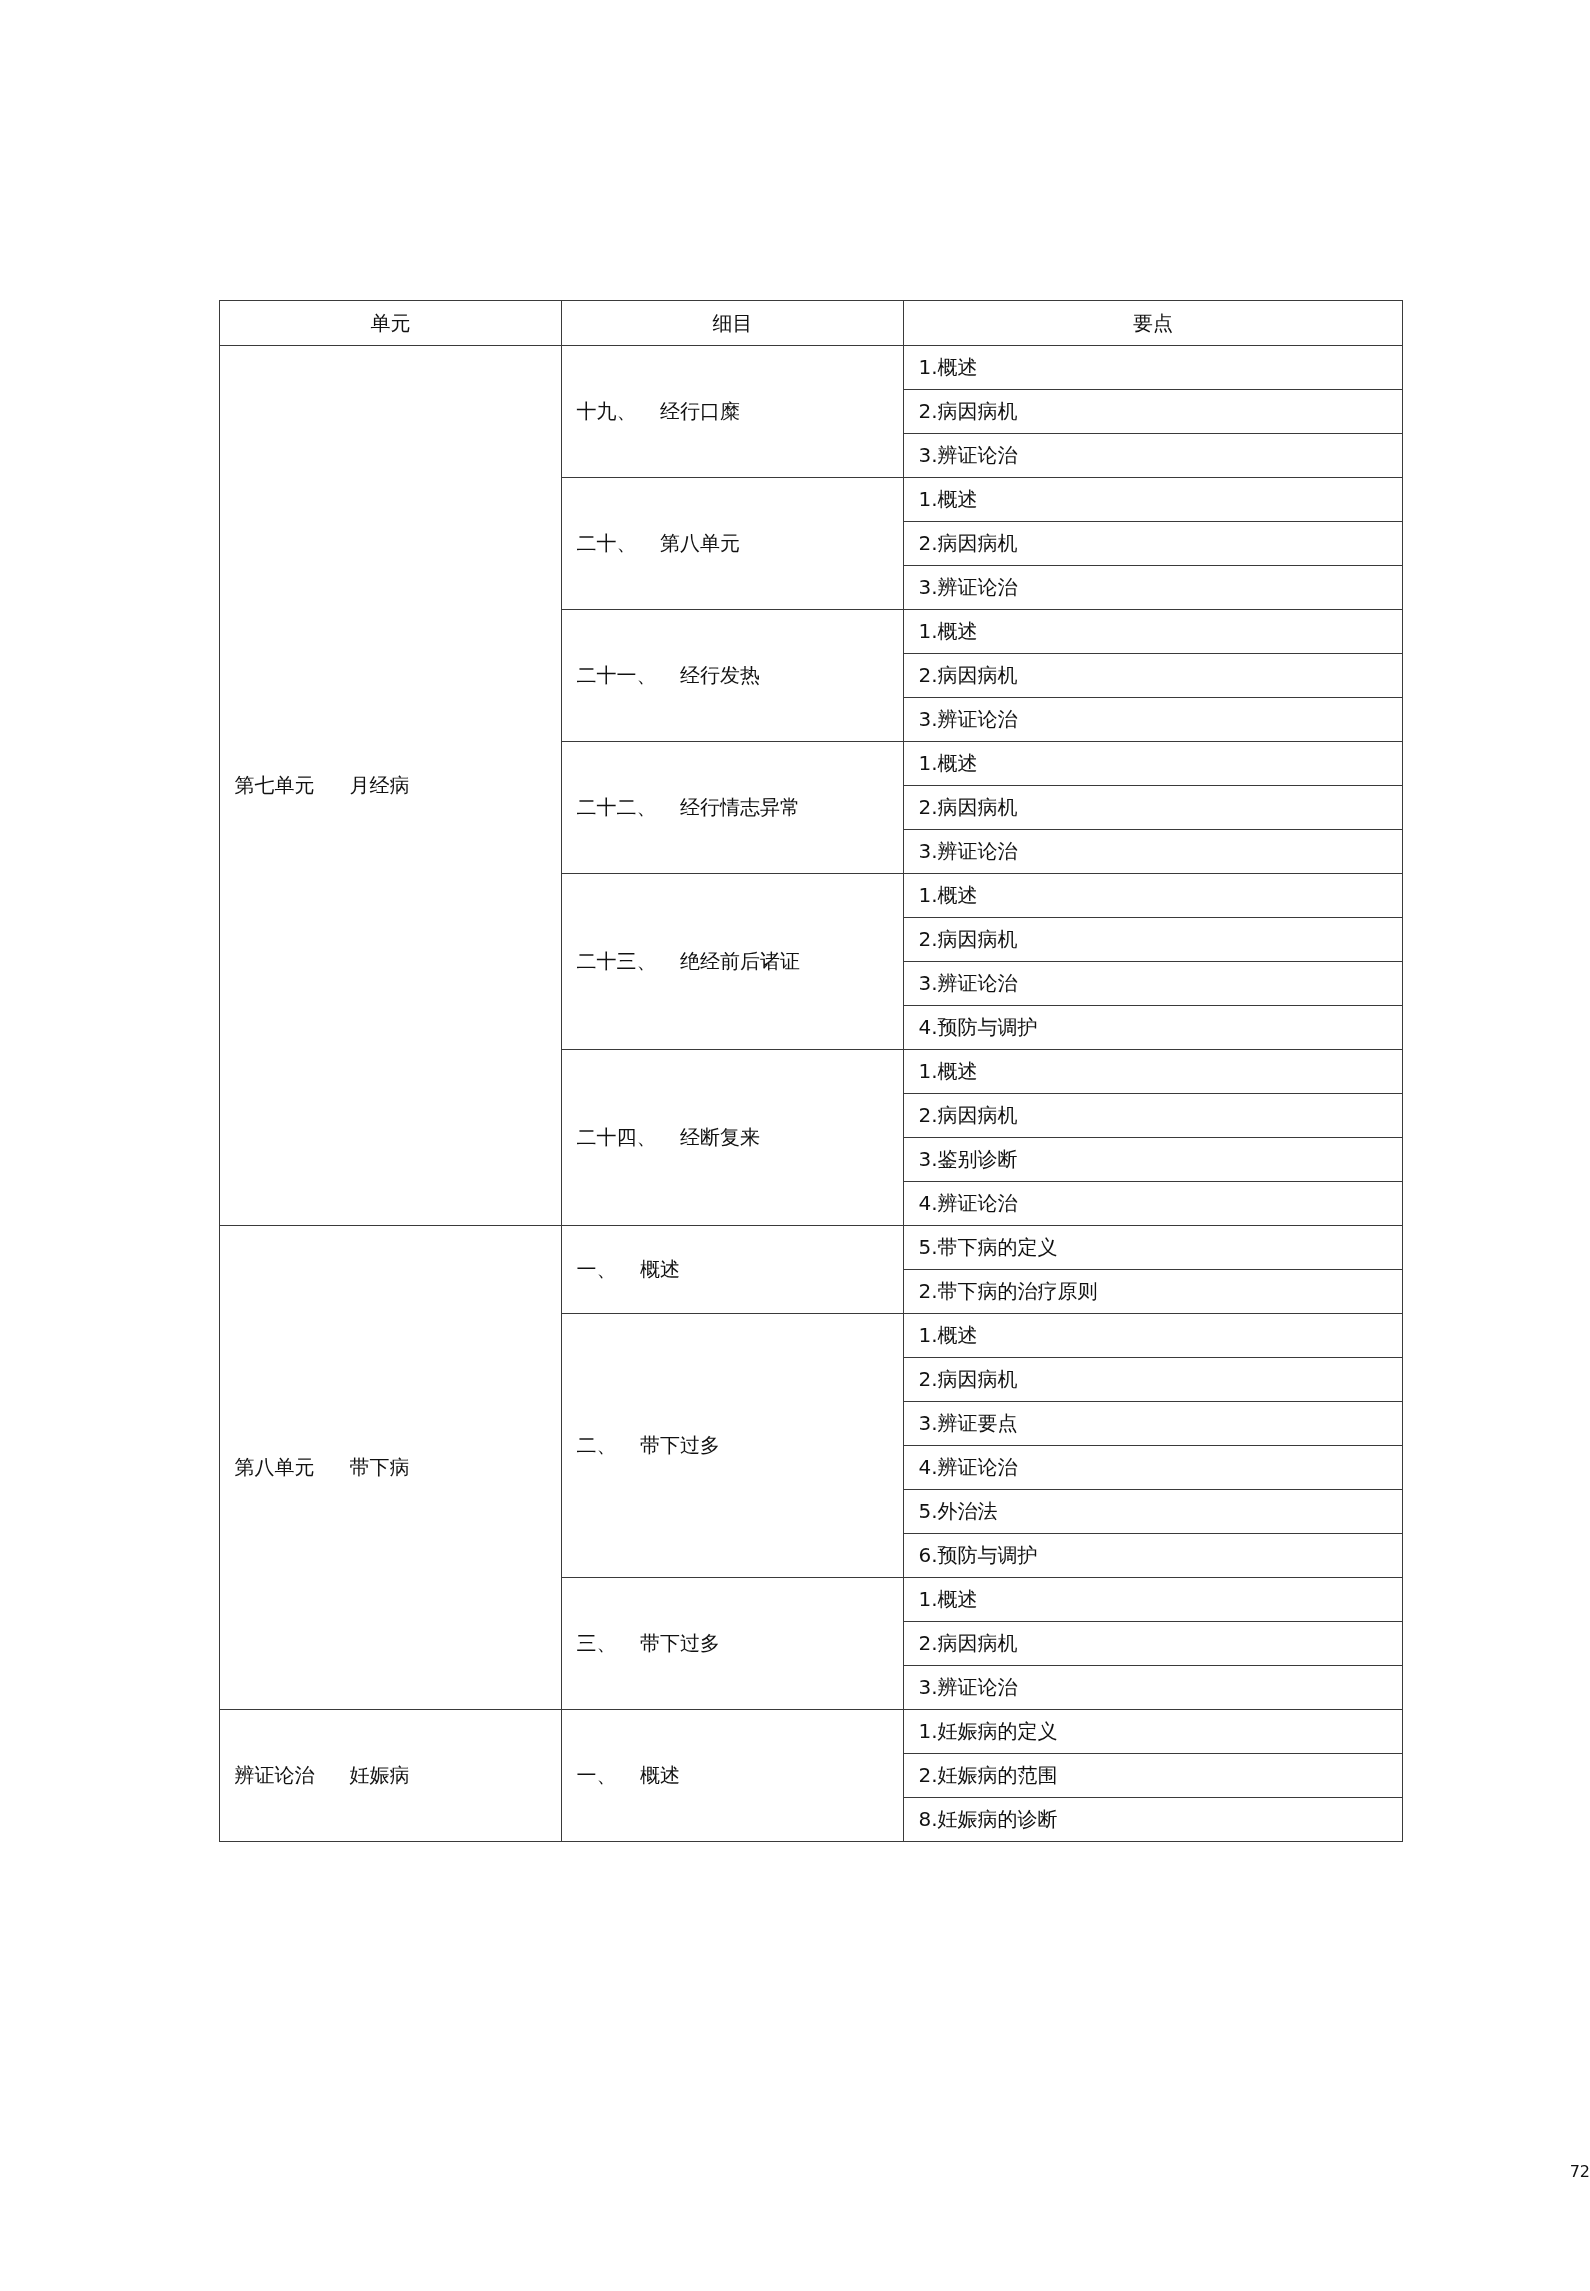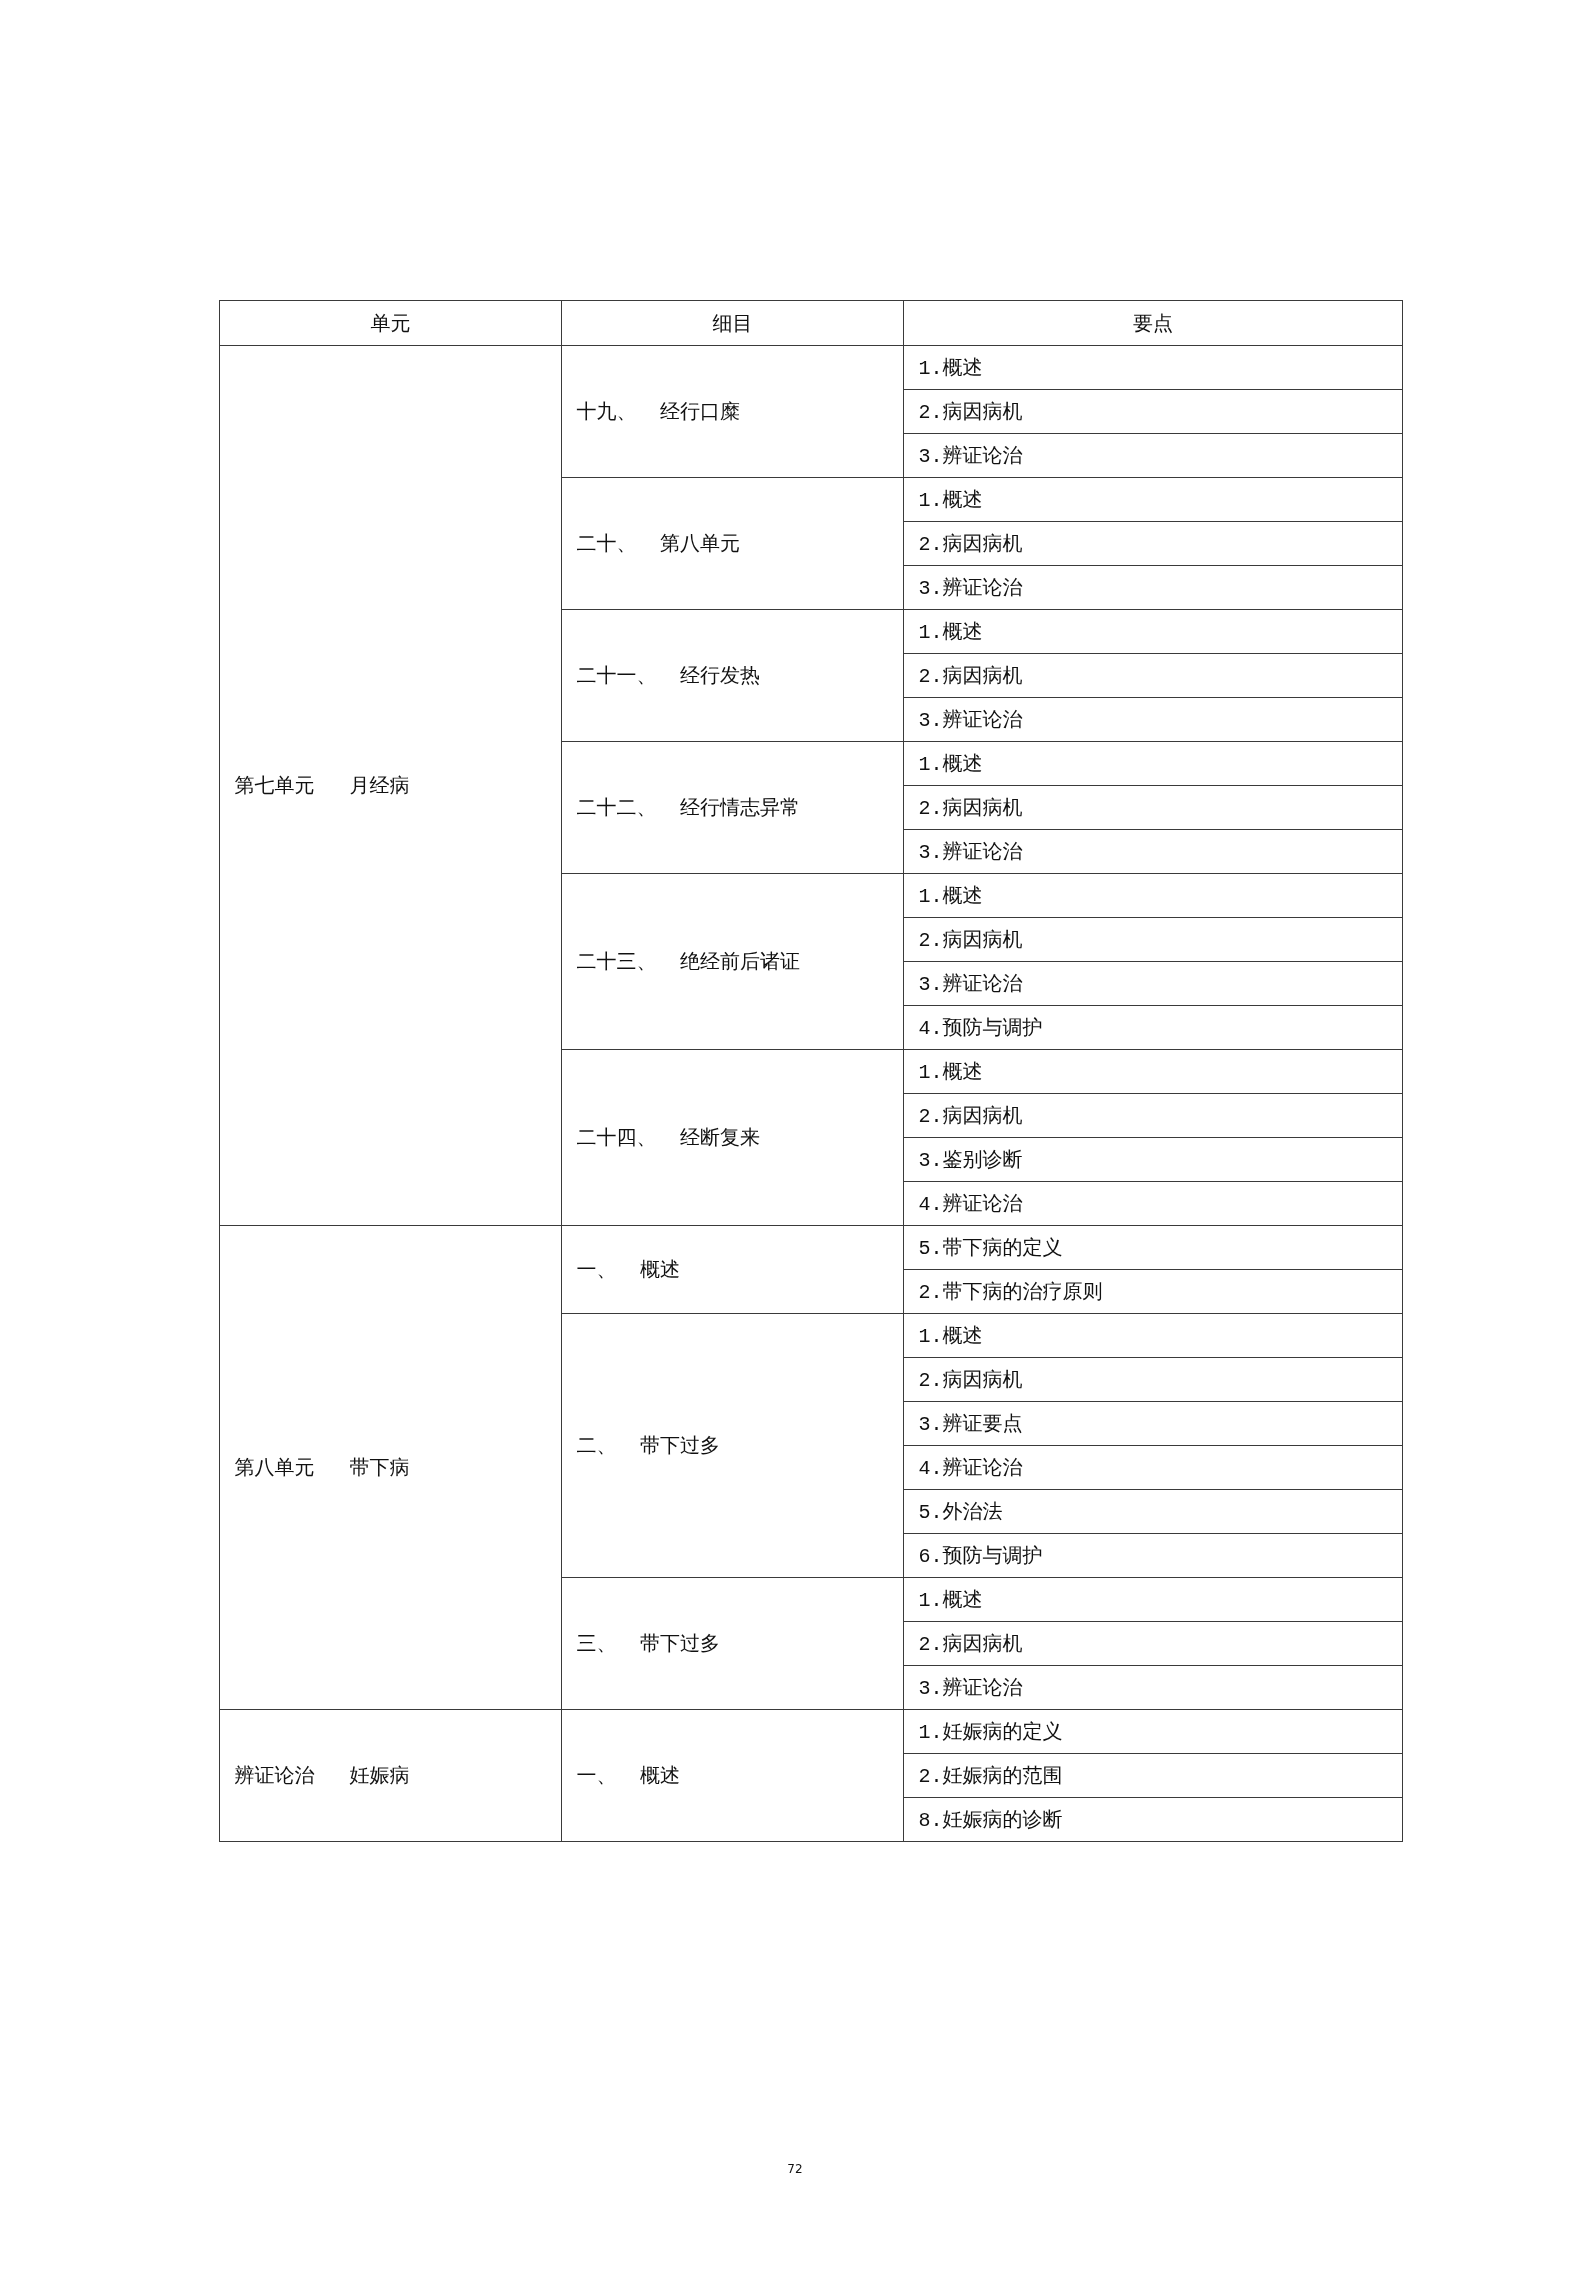--- a/index.html
+++ b/index.html
@@ -14,32 +14,31 @@
   }
   .syllabus-table col.c1 { width: 342px; }
   .syllabus-table col.c2 { width: 342px; }
   .syllabus-table col.c3 { width: 499px; }
   .syllabus-table th, .syllabus-table td {
     border: 1.8px solid #3a3a3a;
     padding: 0;
     vertical-align: middle;
     font-weight: normal;
     box-sizing: border-box;
-    font-family: Liberation Mono, monospace;
   }
   .syllabus-table th { height: 45px; text-align: center; }
   .syllabus-table td { height: 44px; }
   .syllabus-table td.unit-cell { padding-left: 14.5px; }
   .syllabus-table td.item-cell { padding-left: 14.5px; }
   .syllabus-table td.point-cell { padding-left: 14.5px; }
   .gap { display: inline-block; width: 35px; }
   .gap-sm { display: inline-block; width: 23.6px; }
   .page-number {
     position: absolute; top: 2162px; left: 0; width: 1590px;
-    text-align: center; font-size: 12px;
+    text-align: right; font-size: 16px;
   }
 </style>
 </head>
 <body>
 
 <table class="syllabus-table">
   <colgroup>
       <col class="c1">
       <col class="c2">
       <col class="c3">

